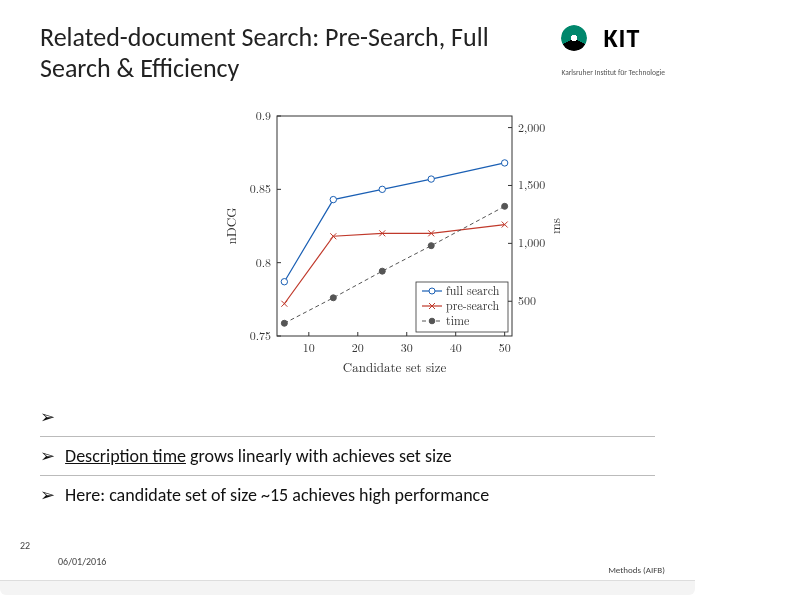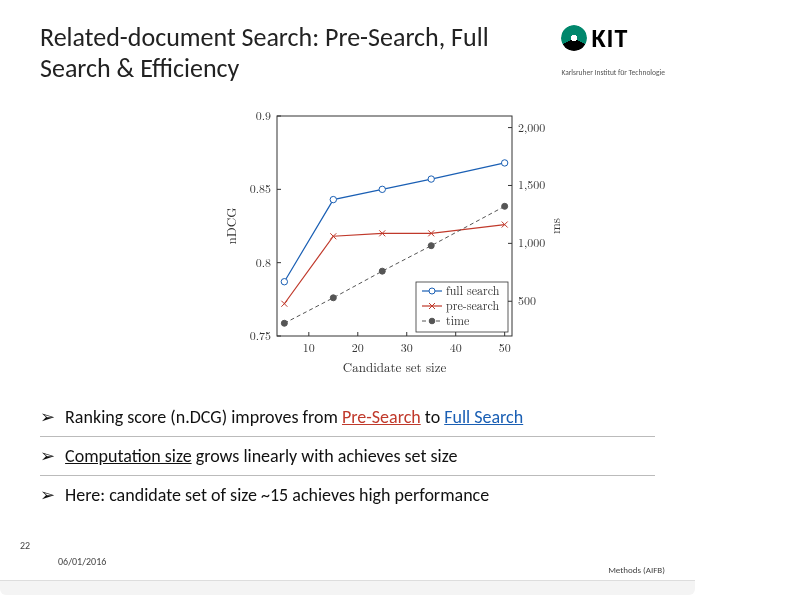--- a/index.html
+++ b/index.html
@@ -34,21 +34,21 @@
     font-weight: 400;
     color: #222;
     line-height: 1.2;
   }
   .logo {
     position: absolute;
     right: 30px;
     top: 22px;
     text-align: left;
   }
-  .logo-main { display: flex; align-items: center; gap: 4px; }
+  .logo-main { display: flex; align-items: center; gap: 16px; }
   .logo-fan {
     width: 26px; height: 26px;
     background:
       conic-gradient(#00876c 0 120deg, #000 120deg 240deg, #00876c 240deg 360deg);
     border-radius: 50%;
     mask: radial-gradient(circle at center, transparent 0 3px, #000 3px);
     -webkit-mask: radial-gradient(circle at center, transparent 0 3px, #000 3px);
   }
   .logo-text { font-size: 26px; font-weight: 900; letter-spacing: 1px; color: #000; }
   .logo-sub { font-size: 7.5px; color: #555; margin-top: 14px; }
@@ -193,28 +193,25 @@
         <text x="224" y="204" class="legend-label">pre-search</text>
         <line x1="200" y1="215" x2="220" y2="215" class="series-time"></line>
         <circle cx="210" cy="215" r="2.8" class="mk-time"></circle>
         <text x="224" y="219" class="legend-label">time</text>
       </svg>
 </div>
 
 <ul class="bullets">
   <li>
     <span class="bullet-mark">➢</span>
-    <span>
-      <span>Ranking score (n.DCG) improves from </span><span class="u accent-red">Pre-Search</span><span> to </span><span class="u accent-blue">Full Search</span>
-    </span>
   </li>
   <li>
     <span class="bullet-mark">➢</span>
     <span>
-      <span class="u">Computation size</span><span> grows linearly with achieves set size</span>
+      <span class="u">Description time</span><span> grows linearly with achieves set size</span>
     </span>
   </li>
   <li>
     <span class="bullet-mark">➢</span>
     <span>Here: candidate set of size ~15 achieves high performance</span>
   </li>
 </ul>
 
 <div class="page-num">22</div>
 <div class="date">06/01/2016</div>

